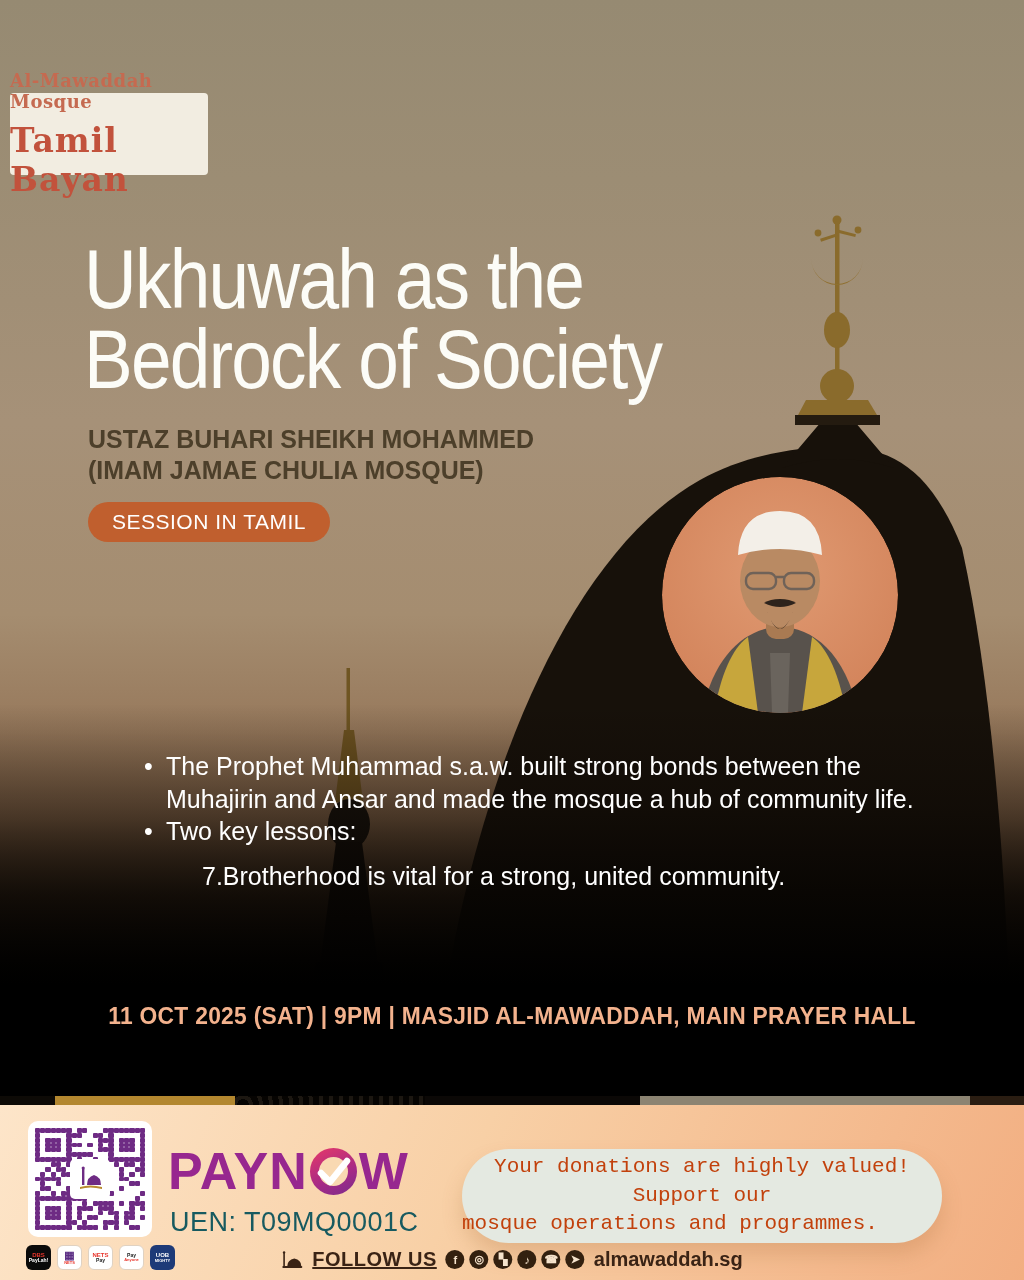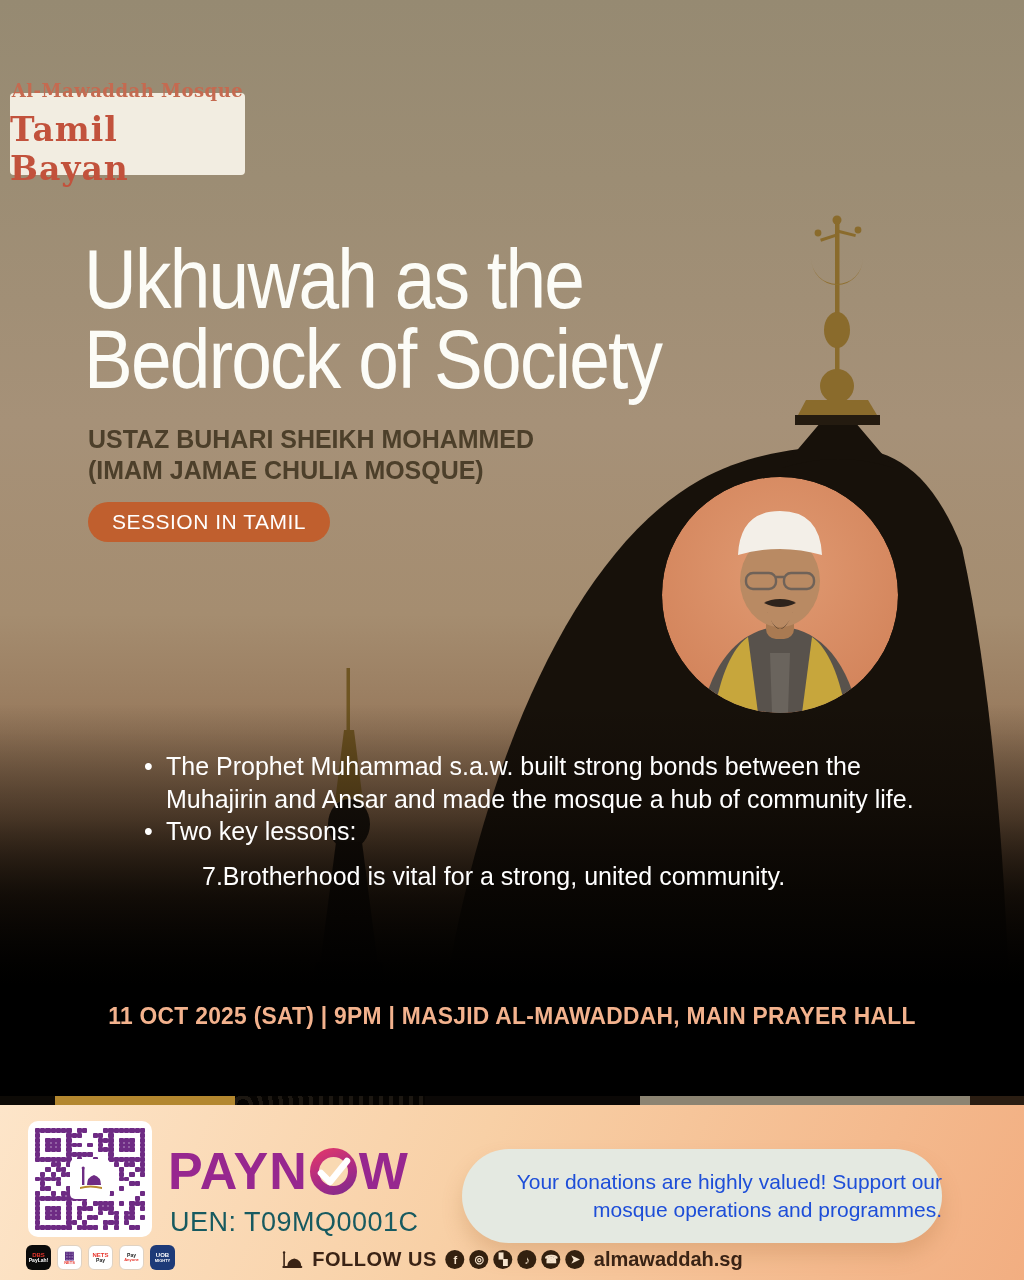--- a/index.html
+++ b/index.html
@@ -3,21 +3,21 @@
 <meta charset="utf-8">
 <style>
   html,body{margin:0;padding:0;background:#222;}
   .poster{position:relative;width:1024px;height:1280px;overflow:hidden;
     font-family:"Liberation Sans",sans-serif;
     background:linear-gradient(180deg,#968a72 0%,#9c8d74 14%,#a69178 33%,#a58d70 48%,#97795c 57%,#7a5d43 64%,#473320 70%,#191107 76%,#000 80%,#000 100%);}
   .scene{position:absolute;inset:0;z-index:1;}
   .dark-overlay{position:absolute;inset:0;z-index:2;pointer-events:none;
     background:linear-gradient(180deg,rgba(0,0,0,0) 0%,rgba(0,0,0,0) 55%,rgba(10,6,3,.40) 63%,rgba(5,3,1,.80) 70%,#000 77%,#000 100%);}
   
-  .logo-box{position:absolute;left:10px;top:93px;width:235px;height:82px;background:#f2ede1;
+  .logo-box{position:absolute;left:10px;top:93px;width:198px;height:82px;background:#f2ede1;
     border-radius:4px;z-index:5;display:flex;flex-direction:column;align-items:center;justify-content:center;}
   .logo-l1{font-family:"DejaVu Serif",serif;font-weight:700;font-size:18px;color:#c56a50;letter-spacing:.5px;}
   .logo-l2{font-family:"DejaVu Serif",serif;font-weight:700;font-size:33px;color:#c2523c;margin-top:9px;letter-spacing:1px;}
   
   .title{position:absolute;left:84px;top:240px;z-index:5;color:#fcfcf7;font-size:83px;line-height:.96;
     letter-spacing:-2px;transform:scaleX(.88);transform-origin:left top;white-space:nowrap;}
   
   .speaker{position:absolute;left:88px;top:424px;z-index:5;color:#4c3f2a;font-weight:700;font-size:26px;
     line-height:1.2;transform:scaleX(.96);transform-origin:left top;}
   
@@ -57,24 +57,24 @@
   .app-ocbc{background:#fff;border:1px solid #e0d2c2;box-sizing:border-box;} .app-ocbc .a1{color:#1b1b1b;font-size:5px;} .app-ocbc .a2{color:#e8362d;font-size:4px;}
   .app-uob{background:#1d3a78;} .app-uob .a1{color:#fff;font-size:6px;} .app-uob .a2{color:#fff;font-size:4px;}
   .paynow-row{position:absolute;left:168px;top:36px;display:flex;align-items:center;}
   .paynow-txt{font-size:52px;font-weight:700;color:#97278f;letter-spacing:1px;}
   .paynow-o{position:relative;width:47px;height:47px;margin:0 2px;border-radius:50%;
     background:linear-gradient(155deg,#e2386b 5%,#a62a86 60%,#7b2b8c 100%);}
   .paynow-o::before{content:"";position:absolute;inset:9px;border-radius:50%;background:#f9d9b2;}
   .paynow-o svg{position:absolute;inset:0;}
   .uen{position:absolute;left:170px;top:102px;font-size:27px;font-weight:400;color:#175a60;letter-spacing:.5px;}
   .donation-pill{position:absolute;left:462px;top:44px;width:480px;height:94px;border-radius:47px;background:#e4e9e1;
-    box-shadow:0 12px 20px rgba(170,110,60,.25);display:flex;flex-direction:column;align-items:flex-end;justify-content:center;
-    color:#1d4ed8;font-size:21px;line-height:1.35;text-align:center;}
+    box-shadow:0 12px 20px rgba(170,110,60,.25);display:flex;flex-direction:column;align-items:flex-start;justify-content:center;
+    color:#c2410c;font-size:21px;line-height:1.35;text-align:center;font-family:Liberation Mono, monospace;}
   .follow-row{position:absolute;left:50%;top:143px;transform:translateX(-50%);display:flex;align-items:center;gap:9px;white-space:nowrap;}
-  .follow-label{font-size:20px;font-weight:700;color:#3a2315;letter-spacing:.5px;}
+  .follow-label{font-size:20px;font-weight:700;color:#3a2315;letter-spacing:.5px;text-decoration:underline;}
   .social-icons{display:flex;gap:5px;align-items:center;}
   .s-icon{width:19px;height:19px;border-radius:50%;background:#33200f;color:#f6e3cc;display:flex;align-items:center;justify-content:center;
     font-size:11px;font-weight:700;}
   .website{font-size:20px;font-weight:700;color:#3a2315;}
 </style>
 </head>
 <body>
 
 <div class="poster">
 

